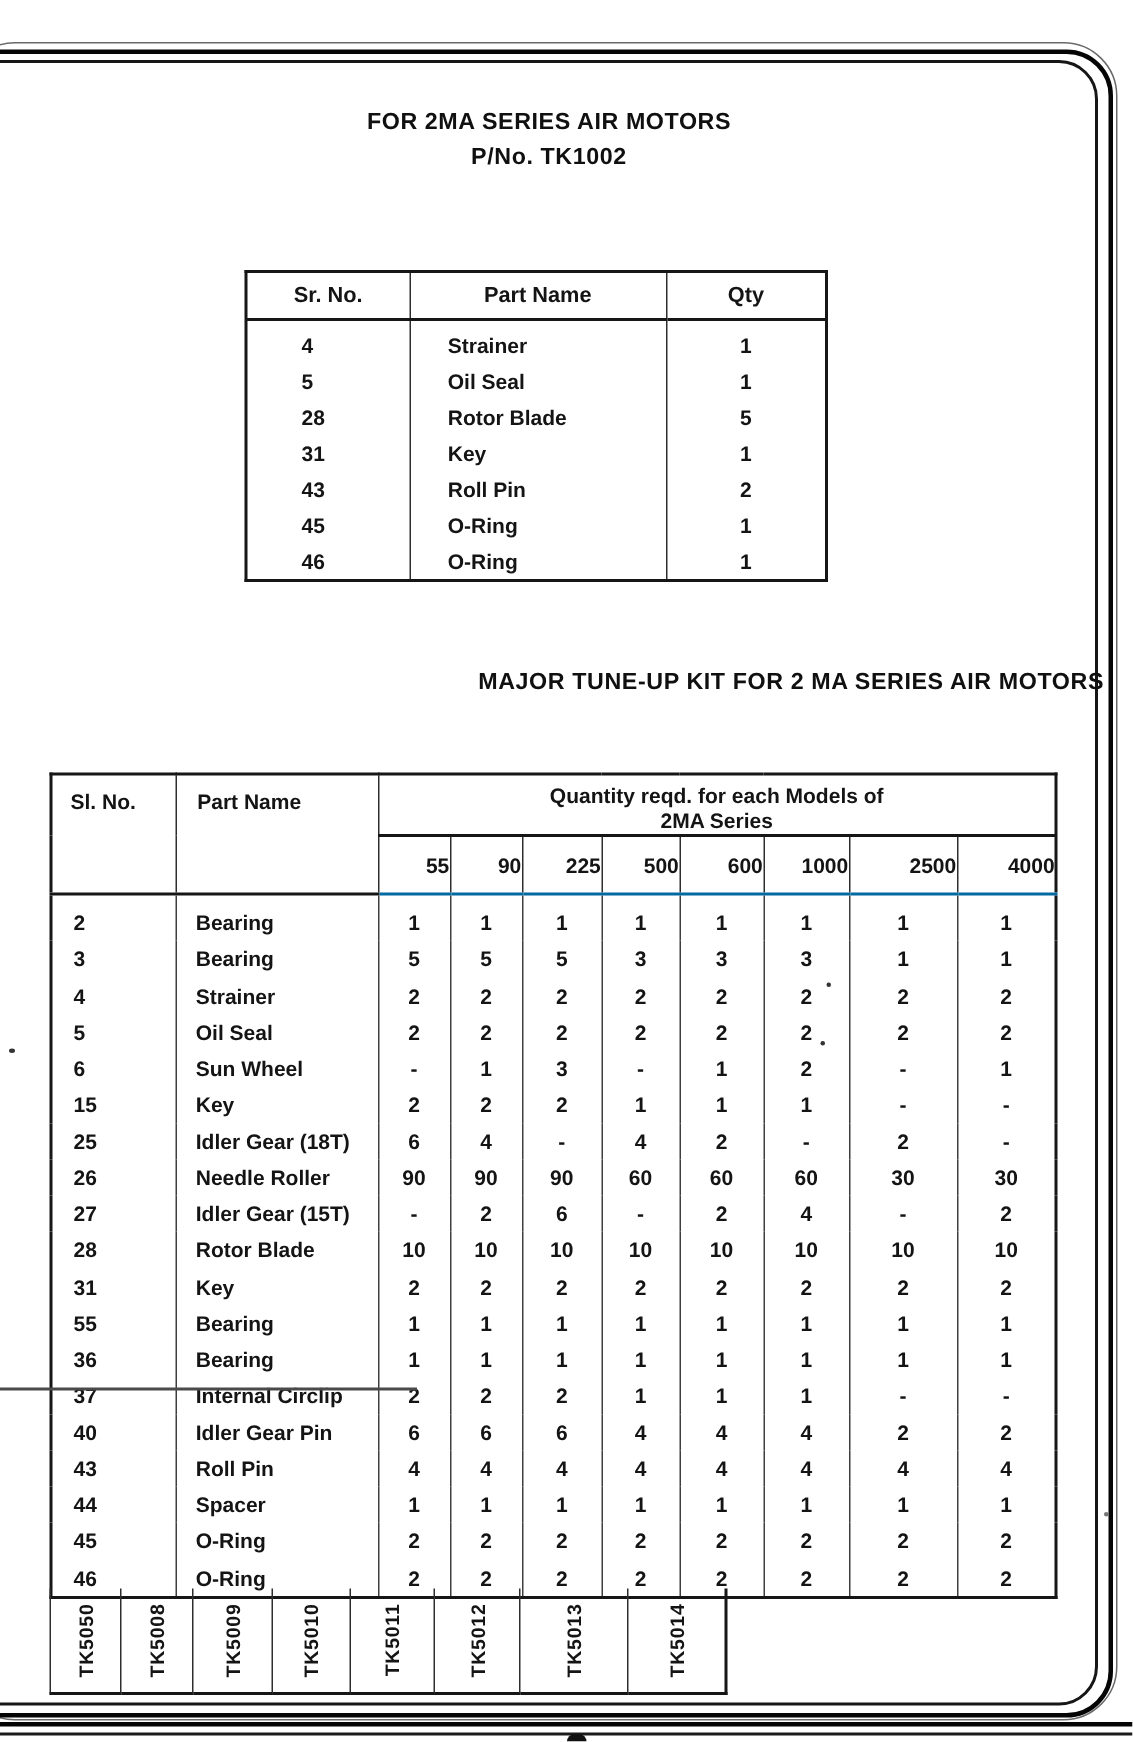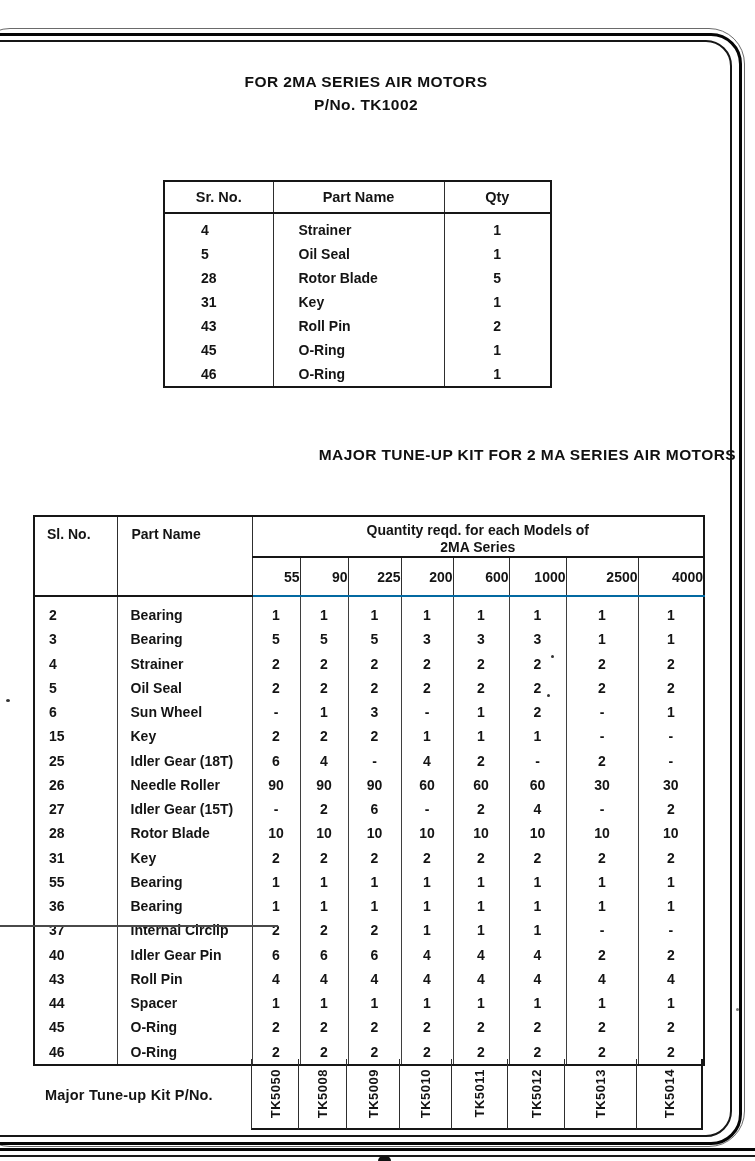--- a/index.html
+++ b/index.html
@@ -159,21 +159,21 @@
       <th class="th-part" rowspan="2">Part Name</th>
       <th class="th-qty" colspan="8">
         <div>Quantity reqd. for each Models of</div>
         <div>2MA Series</div>
       </th>
     </tr>
     <tr class="hrow2">
         <th class="th-model">55</th>
         <th class="th-model">90</th>
         <th class="th-model">225</th>
-        <th class="th-model">200</th>
+        <th class="th-model">500</th>
         <th class="th-model">600</th>
         <th class="th-model">1000</th>
         <th class="th-model">2500</th>
         <th class="th-model">4000</th>
       </tr>
   </thead>
   <tbody>
       <tr>
         <td class="b-sl">2</td>
         <td class="b-part">Bearing</td>
@@ -399,21 +399,20 @@
         <td class="b-qty">2</td>
         <td class="b-qty">2</td>
         <td class="b-qty">2</td>
         <td class="b-qty">2</td>
         <td class="b-qty">2</td>
       </tr>
     </tbody>
 </table>
 
 <div class="abs major-footer">
-  <div class="footer-label-cell">Major Tune-up Kit P/No.</div>
 <div class="footer-cell first" style="width: 48px;">
       <span class="rot">TK5050</span>
     </div>
     <div class="footer-cell" style="width: 48px;">
       <span class="rot">TK5008</span>
     </div>
     <div class="footer-cell" style="width: 53px;">
       <span class="rot">TK5009</span>
     </div>
     <div class="footer-cell" style="width: 52px;">

